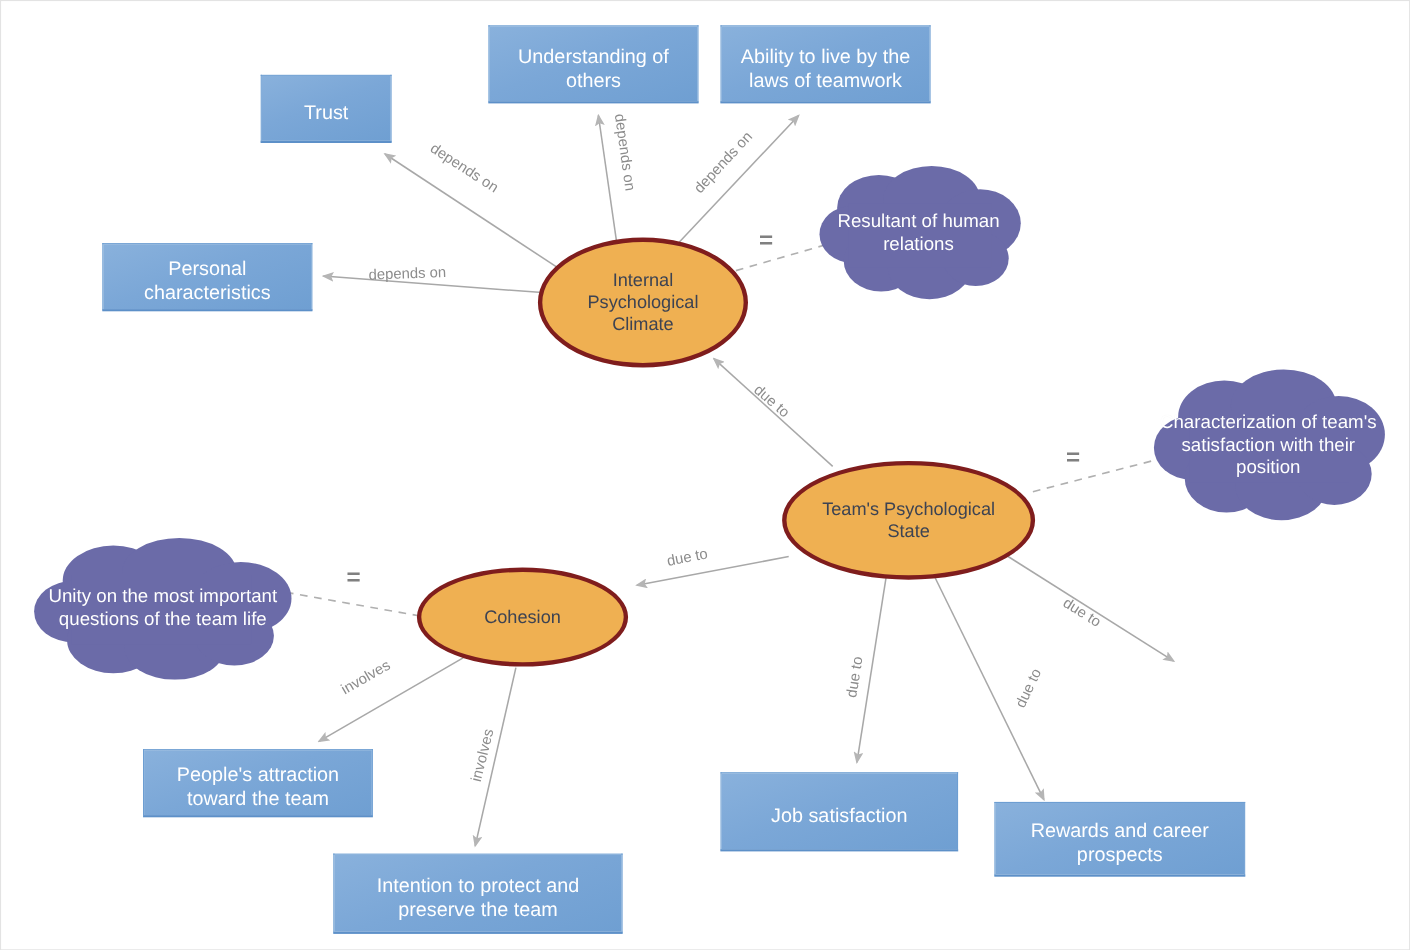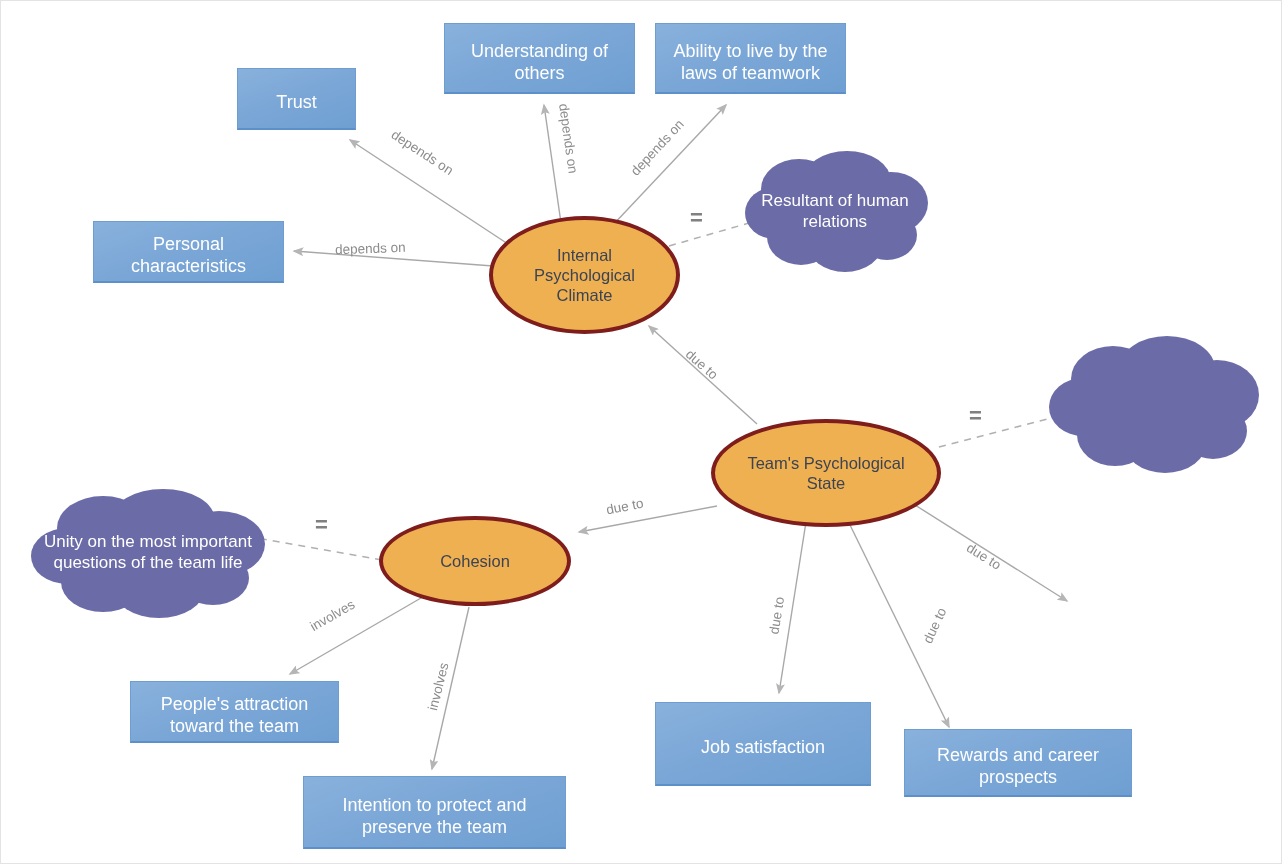--- a/index.html
+++ b/index.html
@@ -209,20 +209,21 @@
         <ellipse cx="72" cy="44" rx="42" ry="33"></ellipse>
         <ellipse cx="126" cy="34" rx="48" ry="33"></ellipse>
         <ellipse cx="176" cy="60" rx="42" ry="35"></ellipse>
         <ellipse cx="42" cy="72" rx="34" ry="29"></ellipse>
         <ellipse cx="74" cy="100" rx="38" ry="31"></ellipse>
         <ellipse cx="124" cy="106" rx="42" ry="32"></ellipse>
         <ellipse cx="172" cy="96" rx="34" ry="28"></ellipse>
         <rect x="40" y="38" width="146" height="66"></rect>
       </g>
     </svg>
+    <span class="cloud-label">Characterization of team's satisfaction with their position</span>
   </div>
 
   <div class="node cloud" style="left:22px; top:487px; width:250px; height:130px;">
     <svg class="cloud-svg" viewBox="0 0 250 130" preserveAspectRatio="none">
       <g fill="#6b6ba8">
         <ellipse cx="80" cy="40" rx="46" ry="32"></ellipse>
         <ellipse cx="140" cy="32" rx="52" ry="31"></ellipse>
         <ellipse cx="196" cy="56" rx="46" ry="33"></ellipse>
         <ellipse cx="44" cy="68" rx="36" ry="28"></ellipse>
         <ellipse cx="80" cy="94" rx="42" ry="30"></ellipse>
@@ -239,21 +240,21 @@
   </div>
 
   <div class="node rect" style="left:129px; top:680px; width:209px; height:62px;">
     <span>People's attraction toward the team</span>
   </div>
 
   <div class="node rect" style="left:302px; top:775px; width:263px; height:73px;">
     <span>Intention to protect and preserve the team</span>
   </div>
 
-  <div class="node rect" style="left:654px; top:701px; width:216px; height:84px;">
+  <div class="node rect" style="left:654px; top:701px; width:216px; height:72px;">
     <span>Job satisfaction</span>
   </div>
 
   <div class="node rect" style="left:903px; top:728px; width:228px; height:68px;">
     <span>Rewards and career prospects</span>
   </div>
 
 
 </div>
 

